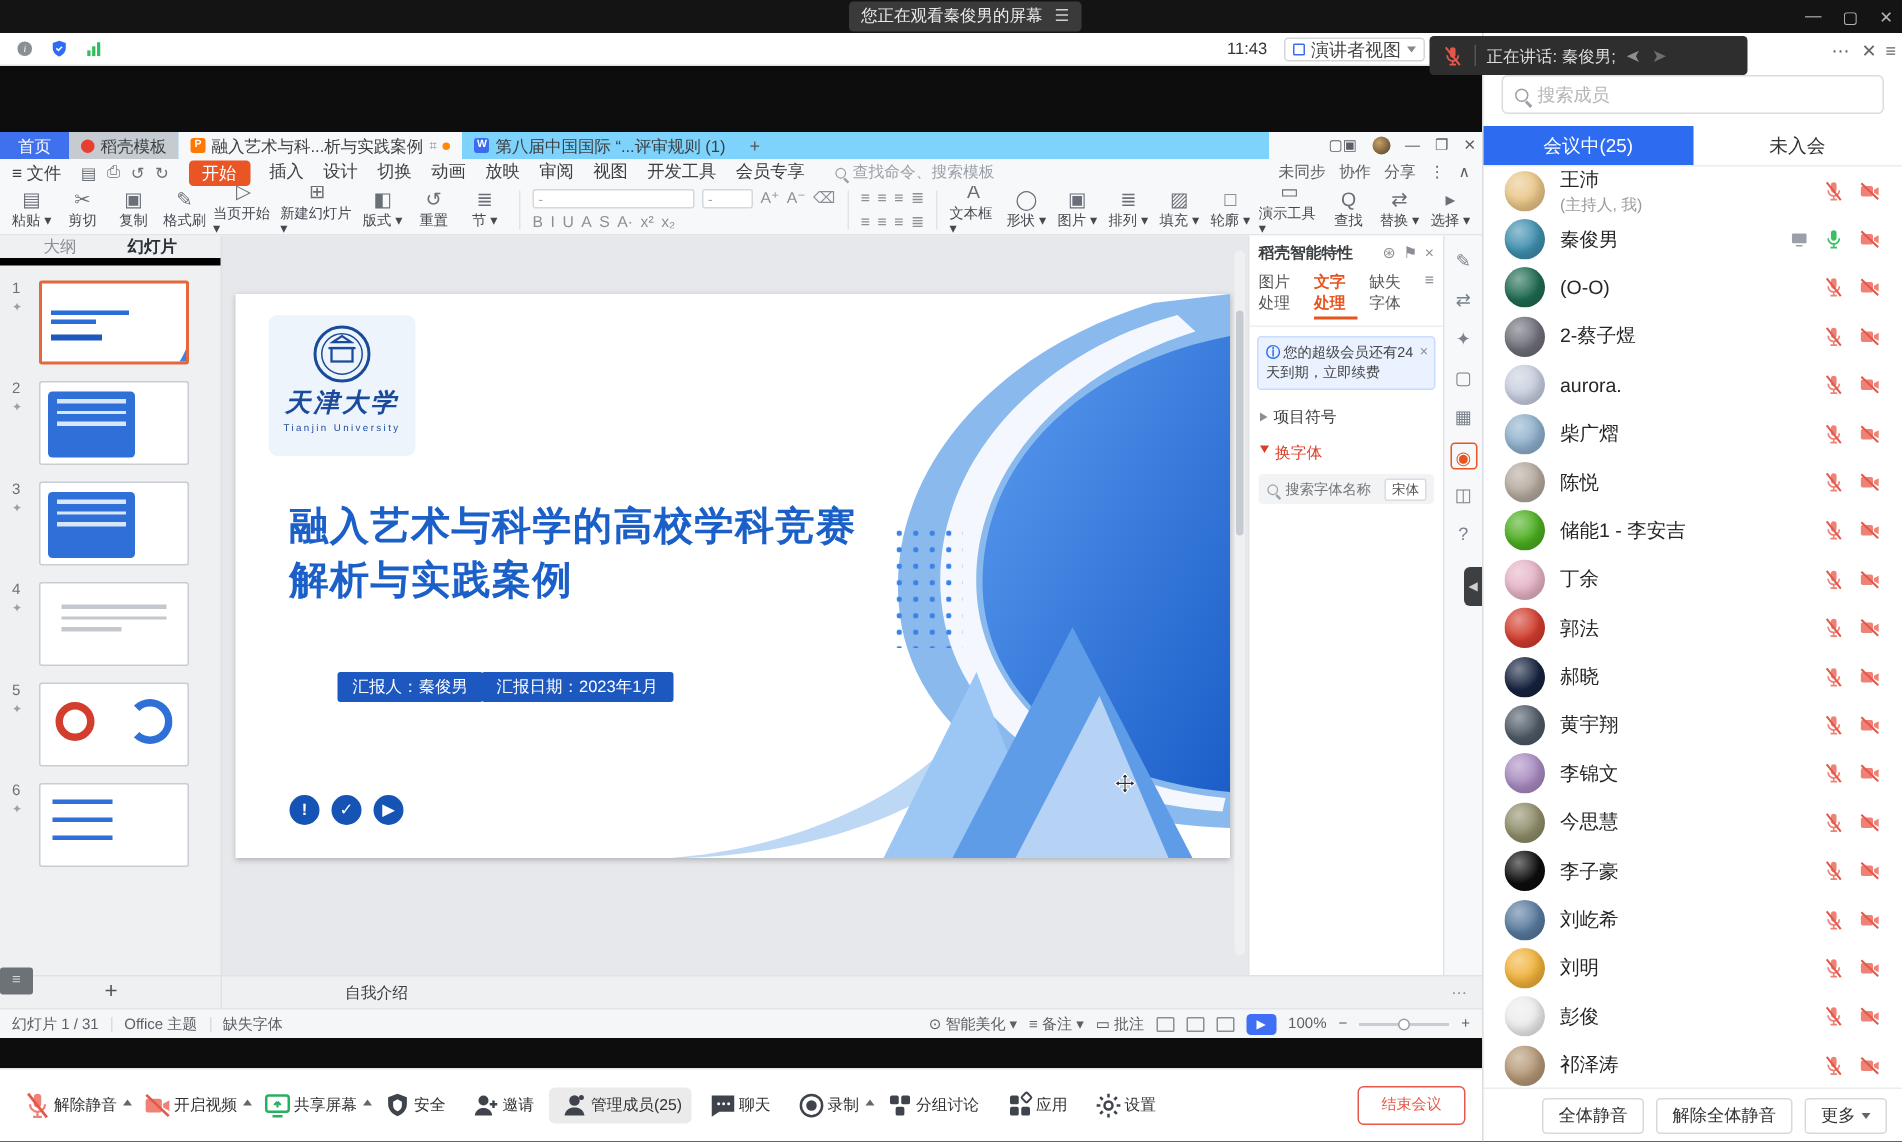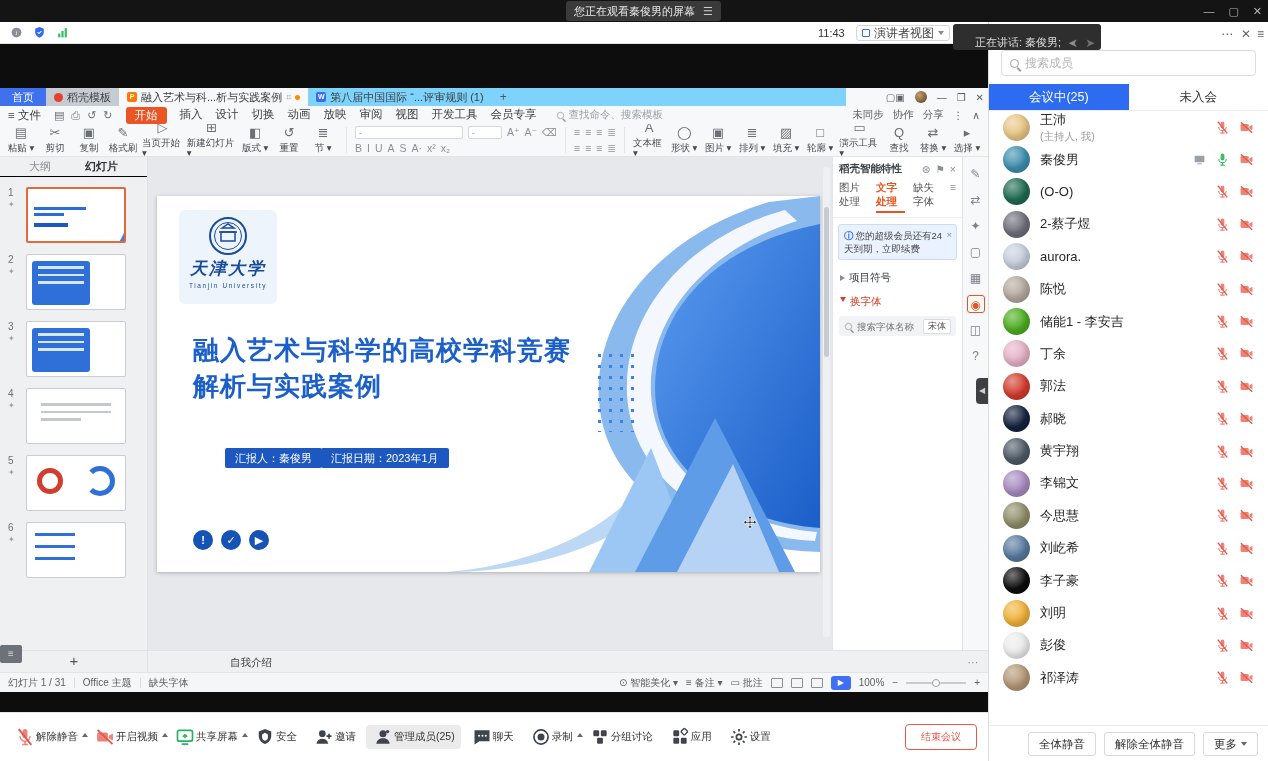--- a/index.html
+++ b/index.html
@@ -11,21 +11,21 @@
 #watchToast .ham{color:#cfcfcf;font-size:11px}
 #winCtl{position:absolute;right:6px;top:0;height:22px;display:flex;gap:14px;color:#b5b5b5;font-size:11px;align-items:center}
 
 #meetbar{position:absolute;left:0;top:22px;width:988px;height:22px;background:#fff;border-bottom:1px solid #e3e3e3;display:flex;align-items:center}
 #meetbar .lics{display:flex;gap:10px;margin-left:10px;align-items:center}
 #meetbar .time{position:absolute;left:818px;font-size:11px;color:#333}
 #viewBtn{position:absolute;left:856px;top:3px;height:16px;border:1px solid #d6d6d6;border-radius:3px;font-size:12px;color:#444;display:flex;align-items:center;gap:4px;padding:0 5px;background:#fff}
 #viewBtn .sq{width:8px;height:8px;border:1px solid #3a6cf0;border-radius:1px}
 .carit{width:0;height:0;border-left:3px solid transparent;border-right:3px solid transparent;border-top:4px solid #888}
 
-#speakToast{position:absolute;left:953px;top:24px;width:148px;height:26px;background:#2e2e2e;border-radius:3px;display:flex;align-items:flex-end;gap:7px;padding:0 8px;z-index:30}
+#speakToast{position:absolute;left:953px;top:24px;width:212px;height:26px;background:#2e2e2e;border-radius:3px;display:flex;align-items:center;gap:7px;padding:0 8px;z-index:30}
 #speakToast .div{width:1px;height:14px;background:#555}
 #speakToast .txt{color:#ddd;font-size:11px;white-space:nowrap}
 #speakToast .arr{color:#8f8f8f;font-size:12px;transform:scaleX(-1)}
 #speakToast .arr2{color:#6f6f6f;font-size:12px}
 
 #share{position:absolute;left:0;top:44px;width:988px;height:668px;background:#0d0d0d}
 #wps{position:absolute;left:0;top:44px;width:988px;height:604px;background:#f7f8f9}
 
 #wtabs{position:absolute;left:0;top:0;width:846px;height:18px;background:#7dd3fc;display:flex;align-items:flex-end;font-size:11px}
 .wtab{height:18px;display:flex;align-items:center;gap:4px;padding:0 8px;color:#3c4043}
@@ -50,21 +50,21 @@
 #ribbon{position:absolute;left:0;top:36px;width:988px;height:33px;border-bottom:1px solid #e2e4e7;display:flex;align-items:center;gap:4px;padding:0 6px;overflow:hidden}
 .rbtn{display:flex;flex-direction:column;align-items:center;color:#454950;font-size:9.5px;line-height:10px;min-width:30px}
 .rbtn .g{font-size:13px;color:#6b7078;height:15px}
 .rsep{width:1px;height:26px;background:#e2e4e7;margin:0 4px}
 .fbox{width:108px;height:13px;border:1px solid #d5d8dc;border-radius:2px;background:#fff;color:#9aa0a8;font-size:9px;line-height:12px;padding:0 3px}
 .fbox.sm{width:34px}
 .fmtrow{display:flex;gap:5px;color:#8b9097;font-size:10.5px;align-items:center;height:14px}
 .fmtcol{display:flex;flex-direction:column;gap:2px}
 
 #thumbs{position:absolute;left:0;top:69px;width:148px;height:515px;background:#eef0f2;border-right:1px solid #dfe1e4}
-#thtabs{height:20px;display:flex;justify-content:center;gap:34px;font-size:11px;color:#8a8f96;align-items:center;border-bottom:1px solid #000000}
+#thtabs{height:20px;display:flex;justify-content:center;gap:34px;font-size:11px;color:#8a8f96;align-items:center;border-bottom:5px solid #000000}
 #thtabs .on{color:#2a2f36;font-weight:bold}
 .th{position:relative;margin:10px 8px 0 26px;height:57px}
 .th .num{position:absolute;left:-18px;top:0;font-size:10px;color:#6b7078}
 .th .star{position:absolute;left:-18px;top:13px;font-size:8px;color:#9aa0a8}
 .th .box{width:100px;height:56px;background:#fff;border:1px solid #c9cdd3;border-radius:2px;overflow:hidden;position:relative}
 .th.sel .box{border:2px solid #e4683c}
 .mini-t1{position:absolute;left:6px;top:18px;width:52px;height:3px;background:#2a6cd8}
 .mini-t2{position:absolute;left:6px;top:24px;width:30px;height:3px;background:#2a6cd8}
 .mini-swoosh{position:absolute;right:-14px;top:-8px;width:44px;height:70px;border-radius:50%;border-right:9px solid #3b82e0;transform:rotate(14deg)}
 .mini-badge{position:absolute;left:6px;top:34px;width:34px;height:4px;background:#1d57c0}
@@ -846,20 +846,43 @@
             <span class="mi14">
               <svg viewBox="0 0 24 24" width="100%" height="100%">
                 <rect x="2.5" y="6.5" width="13" height="11" rx="2" fill="#ef8276"></rect>
                 <path d="M16.5 10.5l5-2.8v8.6l-5-2.8z" fill="#ef8276"></path>
                 <path d="M3 3.5 L21 20.5" stroke="#e4574a" stroke-width="2.2"></path>
               </svg>
             </span>
           </div>
         </div>
         <div class="m-row">
+          <span class="m-av" style="background: radial-gradient(circle at 35% 30%, rgba(255, 255, 255, 0.45), rgba(255, 255, 255, 0) 55%), rgb(143, 176, 204);"></span>
+          <div class="m-info">
+            <div class="m-name">柴广熠</div>
+          </div>
+          <div class="m-ics">
+            <span class="mi14">
+              <svg viewBox="0 0 24 24" width="100%" height="100%">
+                <rect x="9" y="2.5" width="6" height="11" rx="3" fill="#ef8276"></rect>
+                <path d="M6 11a6 6 0 0 0 12 0" fill="none" stroke="#ef8276" stroke-width="1.8"></path>
+                <path d="M12 17v4M8.5 21h7" stroke="#ef8276" stroke-width="1.8" fill="none"></path>
+                <path d="M4.5 2.5 L19.5 21.5" stroke="#e4574a" stroke-width="2.2"></path>
+              </svg>
+            </span>
+            <span class="mi14">
+              <svg viewBox="0 0 24 24" width="100%" height="100%">
+                <rect x="2.5" y="6.5" width="13" height="11" rx="2" fill="#ef8276"></rect>
+                <path d="M16.5 10.5l5-2.8v8.6l-5-2.8z" fill="#ef8276"></path>
+                <path d="M3 3.5 L21 20.5" stroke="#e4574a" stroke-width="2.2"></path>
+              </svg>
+            </span>
+          </div>
+        </div>
+        <div class="m-row">
           <span class="m-av" style="background: radial-gradient(circle at 35% 30%, rgba(255, 255, 255, 0.45), rgba(255, 255, 255, 0) 55%), rgb(180, 169, 158);"></span>
           <div class="m-info">
             <div class="m-name">陈悦</div>
           </div>
           <div class="m-ics">
             <span class="mi14">
               <svg viewBox="0 0 24 24" width="100%" height="100%">
                 <rect x="9" y="2.5" width="6" height="11" rx="3" fill="#ef8276"></rect>
                 <path d="M6 11a6 6 0 0 0 12 0" fill="none" stroke="#ef8276" stroke-width="1.8"></path>
                 <path d="M12 17v4M8.5 21h7" stroke="#ef8276" stroke-width="1.8" fill="none"></path>
@@ -1030,46 +1053,46 @@
             <span class="mi14">
               <svg viewBox="0 0 24 24" width="100%" height="100%">
                 <rect x="2.5" y="6.5" width="13" height="11" rx="2" fill="#ef8276"></rect>
                 <path d="M16.5 10.5l5-2.8v8.6l-5-2.8z" fill="#ef8276"></path>
                 <path d="M3 3.5 L21 20.5" stroke="#e4574a" stroke-width="2.2"></path>
               </svg>
             </span>
           </div>
         </div>
         <div class="m-row">
+          <span class="m-av" style="background: radial-gradient(circle at 35% 30%, rgba(255, 255, 255, 0.45), rgba(255, 255, 255, 0) 55%), rgb(13, 13, 13);"></span>
+          <div class="m-info">
+            <div class="m-name">李子豪</div>
+          </div>
+          <div class="m-ics">
+            <span class="mi14">
+              <svg viewBox="0 0 24 24" width="100%" height="100%">
+                <rect x="9" y="2.5" width="6" height="11" rx="3" fill="#ef8276"></rect>
+                <path d="M6 11a6 6 0 0 0 12 0" fill="none" stroke="#ef8276" stroke-width="1.8"></path>
+                <path d="M12 17v4M8.5 21h7" stroke="#ef8276" stroke-width="1.8" fill="none"></path>
+                <path d="M4.5 2.5 L19.5 21.5" stroke="#e4574a" stroke-width="2.2"></path>
+              </svg>
+            </span>
+            <span class="mi14">
+              <svg viewBox="0 0 24 24" width="100%" height="100%">
+                <rect x="2.5" y="6.5" width="13" height="11" rx="2" fill="#ef8276"></rect>
+                <path d="M16.5 10.5l5-2.8v8.6l-5-2.8z" fill="#ef8276"></path>
+                <path d="M3 3.5 L21 20.5" stroke="#e4574a" stroke-width="2.2"></path>
+              </svg>
+            </span>
+          </div>
+        </div>
+        <div class="m-row">
           <span class="m-av" style="background: radial-gradient(circle at 35% 30%, rgba(255, 255, 255, 0.45), rgba(255, 255, 255, 0) 55%), rgb(88, 122, 158);"></span>
           <div class="m-info">
             <div class="m-name">刘屹希</div>
-          </div>
-          <div class="m-ics">
-            <span class="mi14">
-              <svg viewBox="0 0 24 24" width="100%" height="100%">
-                <rect x="9" y="2.5" width="6" height="11" rx="3" fill="#ef8276"></rect>
-                <path d="M6 11a6 6 0 0 0 12 0" fill="none" stroke="#ef8276" stroke-width="1.8"></path>
-                <path d="M12 17v4M8.5 21h7" stroke="#ef8276" stroke-width="1.8" fill="none"></path>
-                <path d="M4.5 2.5 L19.5 21.5" stroke="#e4574a" stroke-width="2.2"></path>
-              </svg>
-            </span>
-            <span class="mi14">
-              <svg viewBox="0 0 24 24" width="100%" height="100%">
-                <rect x="2.5" y="6.5" width="13" height="11" rx="2" fill="#ef8276"></rect>
-                <path d="M16.5 10.5l5-2.8v8.6l-5-2.8z" fill="#ef8276"></path>
-                <path d="M3 3.5 L21 20.5" stroke="#e4574a" stroke-width="2.2"></path>
-              </svg>
-            </span>
-          </div>
-        </div>
-        <div class="m-row">
-          <span class="m-av" style="background: radial-gradient(circle at 35% 30%, rgba(255, 255, 255, 0.45), rgba(255, 255, 255, 0) 55%), rgb(13, 13, 13);"></span>
-          <div class="m-info">
-            <div class="m-name">李子豪</div>
           </div>
           <div class="m-ics">
             <span class="mi14">
               <svg viewBox="0 0 24 24" width="100%" height="100%">
                 <rect x="9" y="2.5" width="6" height="11" rx="3" fill="#ef8276"></rect>
                 <path d="M6 11a6 6 0 0 0 12 0" fill="none" stroke="#ef8276" stroke-width="1.8"></path>
                 <path d="M12 17v4M8.5 21h7" stroke="#ef8276" stroke-width="1.8" fill="none"></path>
                 <path d="M4.5 2.5 L19.5 21.5" stroke="#e4574a" stroke-width="2.2"></path>
               </svg>
             </span>

